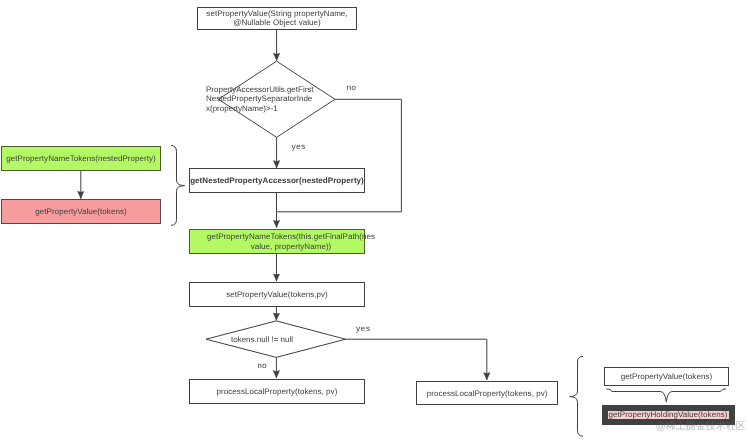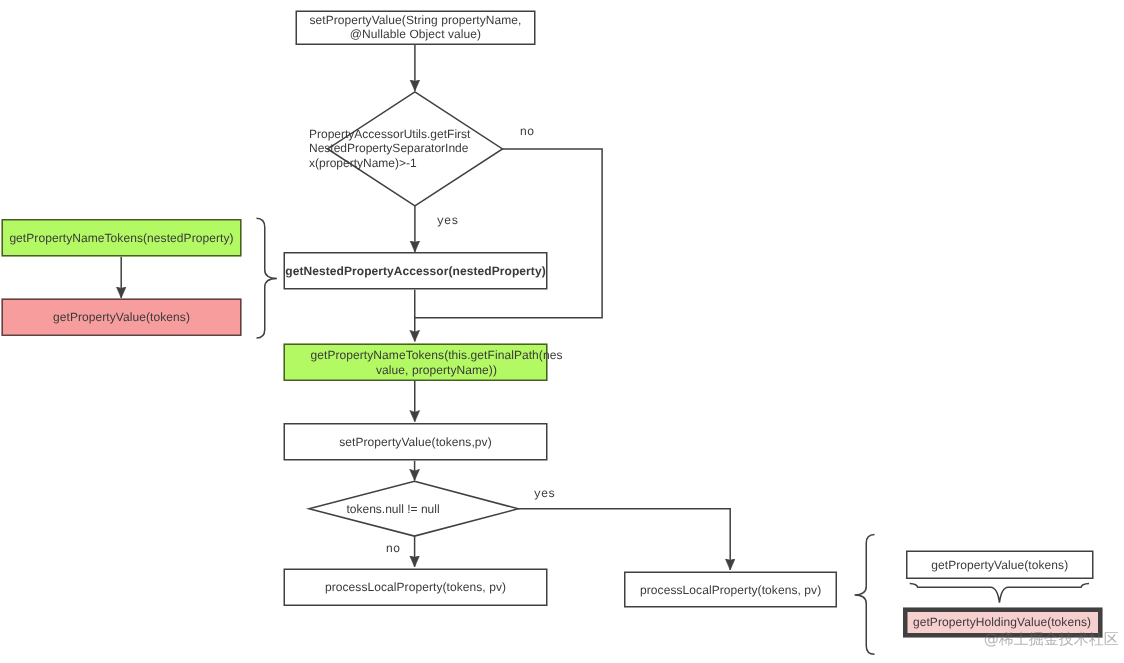--- a/index.html
+++ b/index.html
@@ -43,21 +43,21 @@
   .node.green {
     background: #b3f963;
     border: 1px solid #4c5c2c;
   }
   .node.pink {
     background: #f79d9d;
     border: 1px solid #5a4444;
   }
   .node.pink2 {
     background: #f8cfcf;
-    border: 3px solid #404040;
+    border: 6px solid #404040;
   }
   .diamond-label {
     position: absolute;
     font-size: 8px;
     color: #3a3a3a;
     text-align: left;
   }
   .edge-label {
     position: absolute;
     font-size: 8px;

